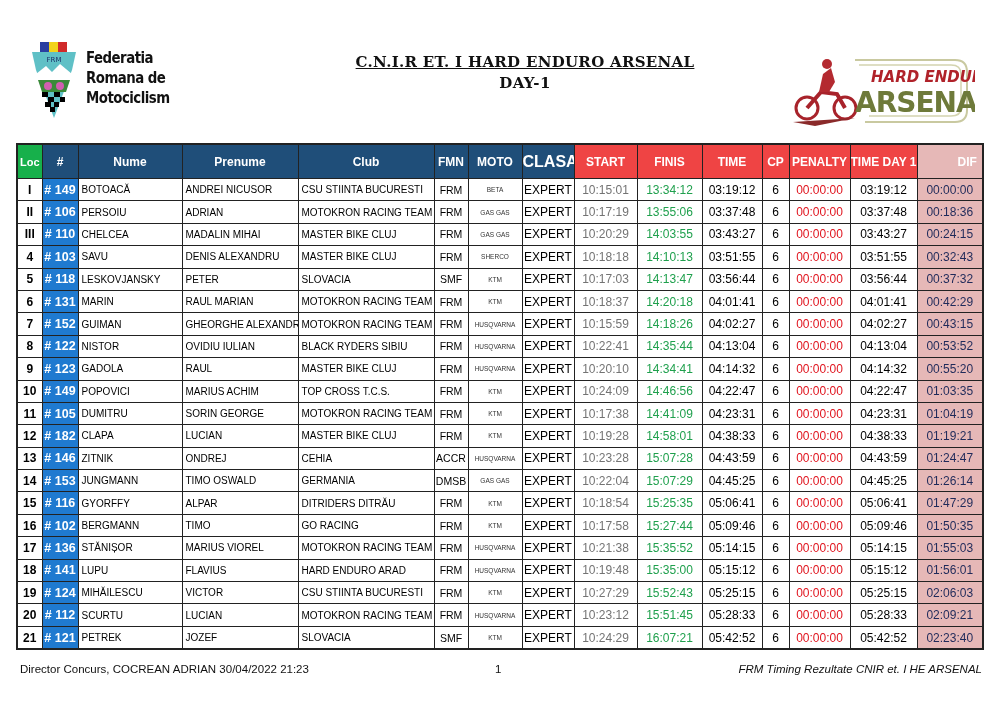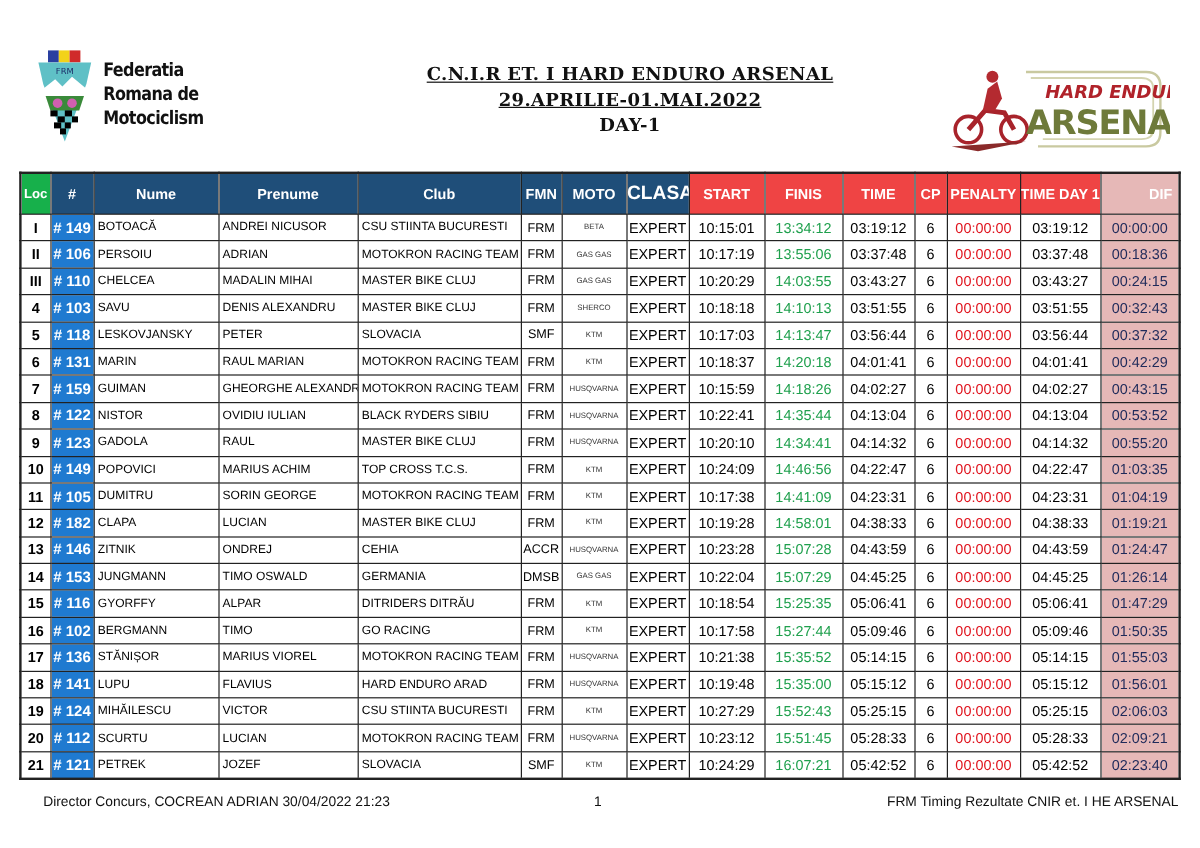--- a/index.html
+++ b/index.html
@@ -24,32 +24,32 @@
   .results th.loc { background:#17b04b; font-size:11px; }
   .results th.clasa { font-size:16px; }
   .results th.dif { background:#e6b8b7; color:#fff;padding-left:35px; }
   .results td { height:21.4px; font-size:10.5px; }
   .results td.loc { text-align:center; font-weight:bold; font-size:12px; }
   .results td.num { background:#1f7ad0; color:#fff; font-weight:bold; font-size:12.5px; text-align:center; }
   .results td.txt { padding-left:3px; font-size:10px; }
   .results td.c { text-align:center; }
   .results td.moto { text-align:center; font-size:6.5px; color:#333; }
   .results td.clasa { text-align:center; font-size:12px; }
-  .results td.start { text-align:center; font-size:12px; color:#000000; }
+  .results td.start { text-align:center; font-size:12px; color:#737373; }
   .results td.finis { text-align:center; font-size:12px; color:#1fa04d; }
   .results td.time { text-align:center; font-size:12px; }
   .results td.cp { text-align:center; font-size:12px; }
   .results td.pen { text-align:center; font-size:12px; color:#e0141e; }
   .results td.tday { text-align:center; font-size:12px; }
   .results td.dif { text-align:center; font-size:12px; background:#e6b8b7; color:#1f2a5a; }
 
   .footer { position:absolute; top:663px; font-size:11.5px; color:#111; }
-  .footer.left { left:36px; }
+  .footer.left { left:20px; }
   .footer.center { left:495px; }
-  .footer.right { right:18px; }
+  .footer.right { right:18px;font-style:italic; }
 </style>
 </head>
 <body>
 
 <div class="frm-logo">
   <svg class="frm-shield" viewBox="0 0 52 80">
     <rect x="12" y="2" width="9" height="10" fill="#2a3fa0"></rect>
     <rect x="21" y="2" width="9" height="10" fill="#f2d21a"></rect>
     <rect x="30" y="2" width="9" height="10" fill="#d02a2a"></rect>
     <path d="M4 12 H48 L44 30 L26 78 L8 30 Z" fill="#5fc0c6"></path>
@@ -68,21 +68,20 @@
   </svg>
   <div class="frm-text">
     <div>Federatia</div>
     <div>Romana de</div>
     <div>Motociclism</div>
   </div>
 </div>
 
 <div class="title-block">
   <div class="title-line u">C.N.I.R ET. I HARD ENDURO ARSENAL</div>
-  <div class="title-line u">29.APRILIE-01.MAI.2022</div>
   <div class="title-line">DAY-1</div>
 </div>
 
 <svg class="arsenal-logo" viewBox="0 0 190 78">
   <path d="M70 8 H170 Q182 8 182 20 V58 Q182 70 170 70 H80" fill="none" stroke="#c9c9a0" stroke-width="2"></path>
   <path d="M74 13 H166 Q176 13 176 22 V56 Q176 64 166 64 H84" fill="none" stroke="#d4d4b0" stroke-width="1.5"></path>
   <g>
     <circle cx="22" cy="56" r="11" fill="none" stroke="#a8232b" stroke-width="3"></circle>
     <circle cx="60" cy="56" r="11" fill="none" stroke="#a8232b" stroke-width="3"></circle>
     <path d="M22 56 L36 40 L52 42 L60 56" fill="none" stroke="#a8232b" stroke-width="4"></path>
@@ -229,21 +228,21 @@
         <td class="start">10:18:37</td>
         <td class="finis">14:20:18</td>
         <td class="time">04:01:41</td>
         <td class="cp">6</td>
         <td class="pen">00:00:00</td>
         <td class="tday">04:01:41</td>
         <td class="dif">00:42:29</td>
       </tr>
       <tr>
         <td class="loc">7</td>
-        <td class="num"># 159</td>
+        <td class="num"># 152</td>
         <td class="txt">GUIMAN</td>
         <td class="txt">GHEORGHE ALEXANDRU</td>
         <td class="txt">MOTOKRON RACING TEAM</td>
         <td class="c">FRM</td>
         <td class="moto">HUSQVARNA</td>
         <td class="clasa">EXPERT</td>
         <td class="start">10:15:59</td>
         <td class="finis">14:18:26</td>
         <td class="time">04:02:27</td>
         <td class="cp">6</td>

